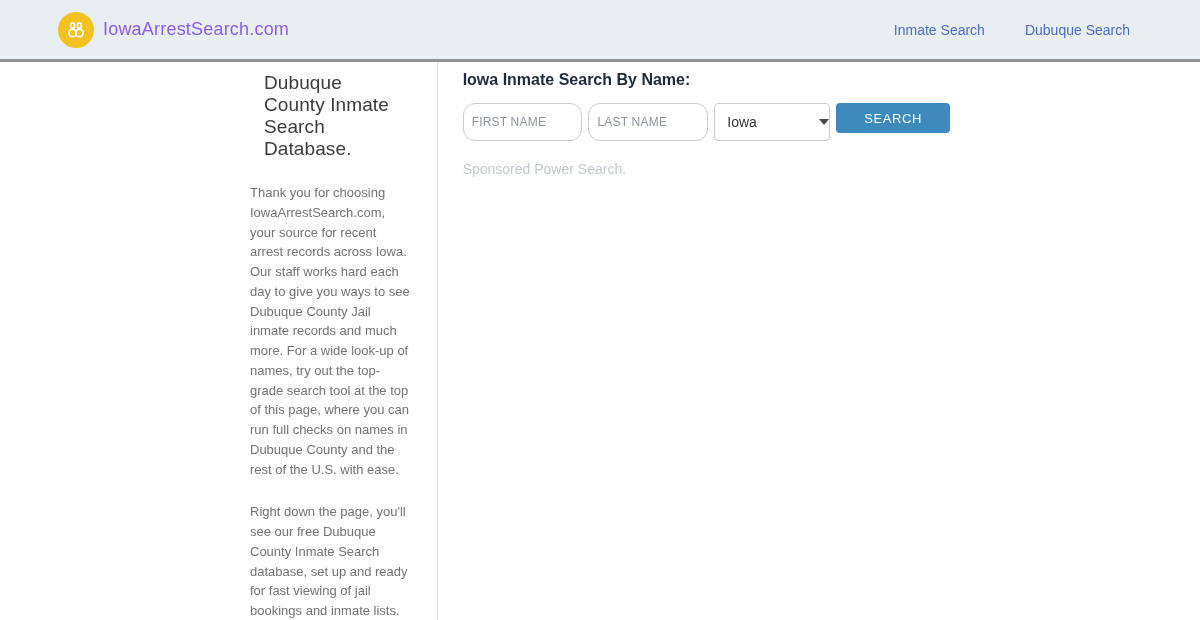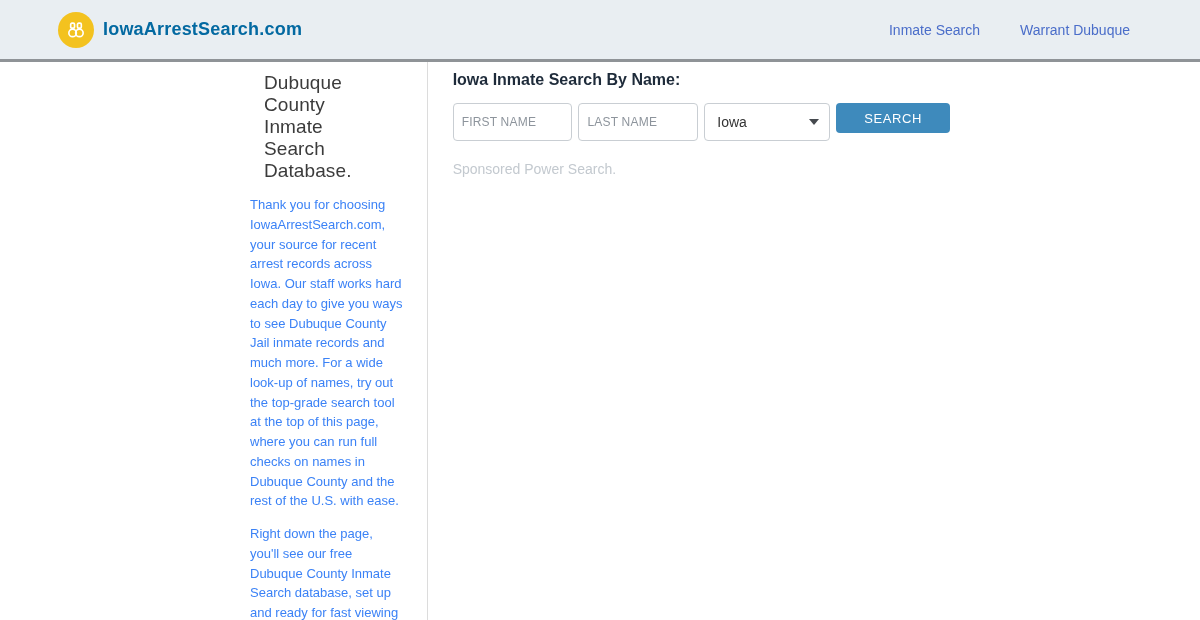--- a/index.html
+++ b/index.html
@@ -13,45 +13,45 @@
   .site-header {
     height:62px; background:#e9eef2; border-bottom:3px solid #8f9397;
     display:flex; align-items:center; justify-content:space-between;
     padding:0 70px 0 58px;
   }
   .brand { display:flex; align-items:center; gap:9px; cursor:pointer; }
   .brand-circle {
     width:36px; height:36px; border-radius:50%; background:#f3c21f;
     display:flex; align-items:center; justify-content:center; flex:0 0 auto;
   }
-  .brand-name { font-size:18px; font-weight:bold; color:#0369a1; letter-spacing:.2px;text-align:center; }
+  .brand-name { font-size:18px; font-weight:normal; color:#8b5cf6; letter-spacing:.2px;text-align:center; }
   .top-nav { display:flex; gap:40px; }
   .top-nav a { color:#4a6dc9; font-size:14px; text-decoration:none; cursor:pointer; }
 
   
   .main { width:700px; margin:0 auto; }
   .cols { display:flex; }
   .col-left {
     width:331px; padding:0 24px 26px 0; border-right:1px solid #dcdcdc;
   }
   .col-left h1 { font-size:19px; font-weight:400; color:#3b3b3b; margin:10px 14px 0; letter-spacing:.1px; }
-  .col-left p { font-size:13px; color:#3b82f6; line-height:1.52; margin:13px 0 0; }
+  .col-left p { font-size:13px; color:#737373; line-height:1.52; margin:23px 0 0; }
 
   .col-right { flex:1; padding-left:25px; }
   .panel-title { font-size:16px; font-weight:bold; color:#1e2b3a; margin:9px 0 0; }
   .form-row { display:flex; gap:6px; margin-top:14px; }
   .form-row .txt {
-    flex:1; min-width:0; height:38px; border:1px solid #c9ced3; border-radius:4px;
+    flex:1; min-width:0; height:38px; border:1px solid #c9ced3; border-radius:12px;
     padding:0 8px; font-size:12px; color:#333; font-family:inherit;
   }
   .form-row .txt::placeholder { color:#8d949c; font-size:12px; letter-spacing:.2px; }
   .state {
     flex:1; min-width:0; height:38px; border:1px solid #c9ced3; border-radius:4px;
     display:flex; align-items:center; justify-content:space-between;
-    padding:0 10px 0 12px; font-size:14px; color:#333; cursor:pointer; background:#fff;
+    padding:0 0 0 12px; font-size:14px; color:#333; cursor:pointer; background:#fff;
   }
   .caret {
     width:0; height:0; border-left:5px solid transparent;
     border-right:5px solid transparent; border-top:6px solid #45494e;
   }
   .search-btn {
     flex:1; min-width:0; height:30px; background:#3e8abc; border:none; border-radius:4px;
     color:#fff; font-size:13px; letter-spacing:.6px; cursor:pointer; font-family:inherit;
   }
   .sponsored { margin-top:20px; font-size:14px; color:#c3c9cf; }
@@ -66,21 +66,21 @@
         <rect x="6.2" y="4.5" width="4.2" height="5.5" rx="1.4"></rect>
         <rect x="13.6" y="4.5" width="4.2" height="5.5" rx="1.4"></rect>
         <circle cx="8.3" cy="15.2" r="4.1"></circle>
         <circle cx="15.7" cy="15.2" r="4.1"></circle>
       </svg>
     </span>
     <span class="brand-name">IowaArrestSearch.com</span>
   </div>
   <nav class="top-nav">
     <a>Inmate Search</a>
-    <a>Warrant Dubuque</a>
+    <a>Dubuque Search</a>
   </nav>
 </div>
 
 <div class="main">
   <div class="cols">
     <div class="col-left">
       <h1>Dubuque County Inmate Search Database.</h1>
       <p>Thank you for choosing IowaArrestSearch.com, your source for recent arrest records across Iowa. Our staff works hard each day to give you ways to see Dubuque County Jail inmate records and much more. For a wide look-up of names, try out the top-grade search tool at the top of this page, where you can run full checks on names in Dubuque County and the rest of the U.S. with ease.</p>
       <p>Right down the page, you'll see our free Dubuque County Inmate Search database, set up and ready for fast viewing of jail bookings and inmate lists. We update the data often, so you stay up-to-date with the latest inmate details.</p>
     </div>

